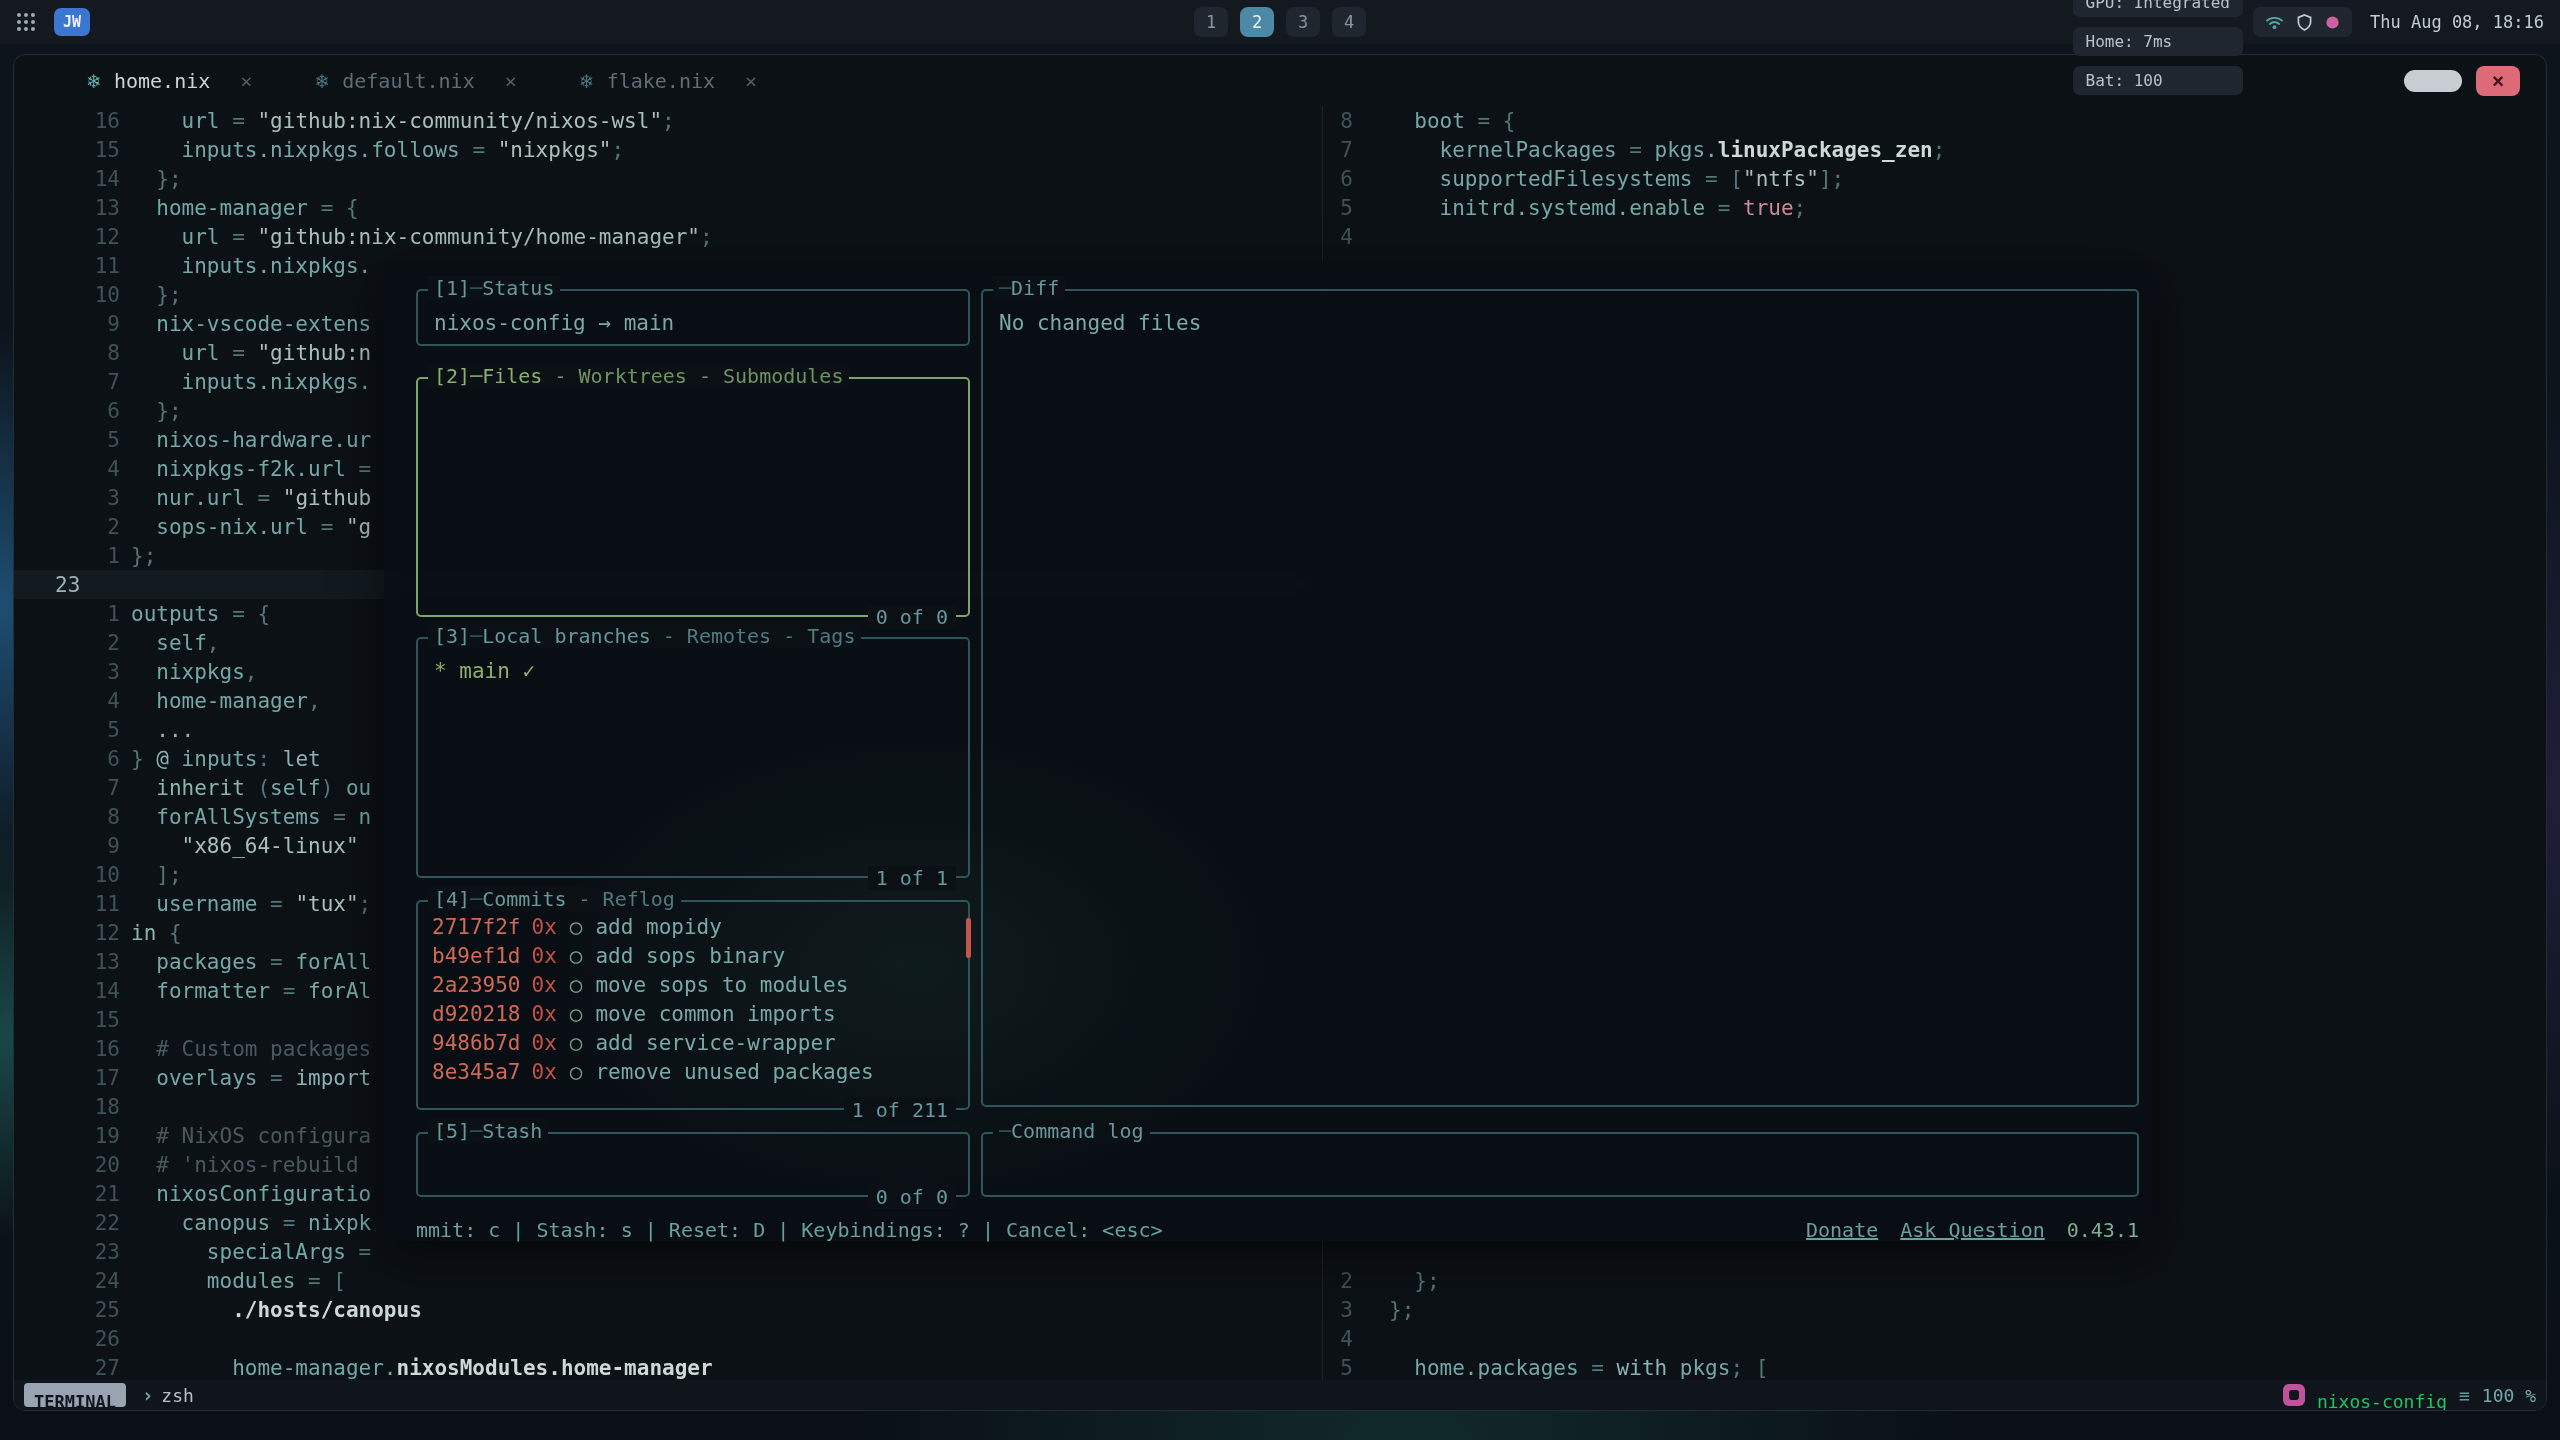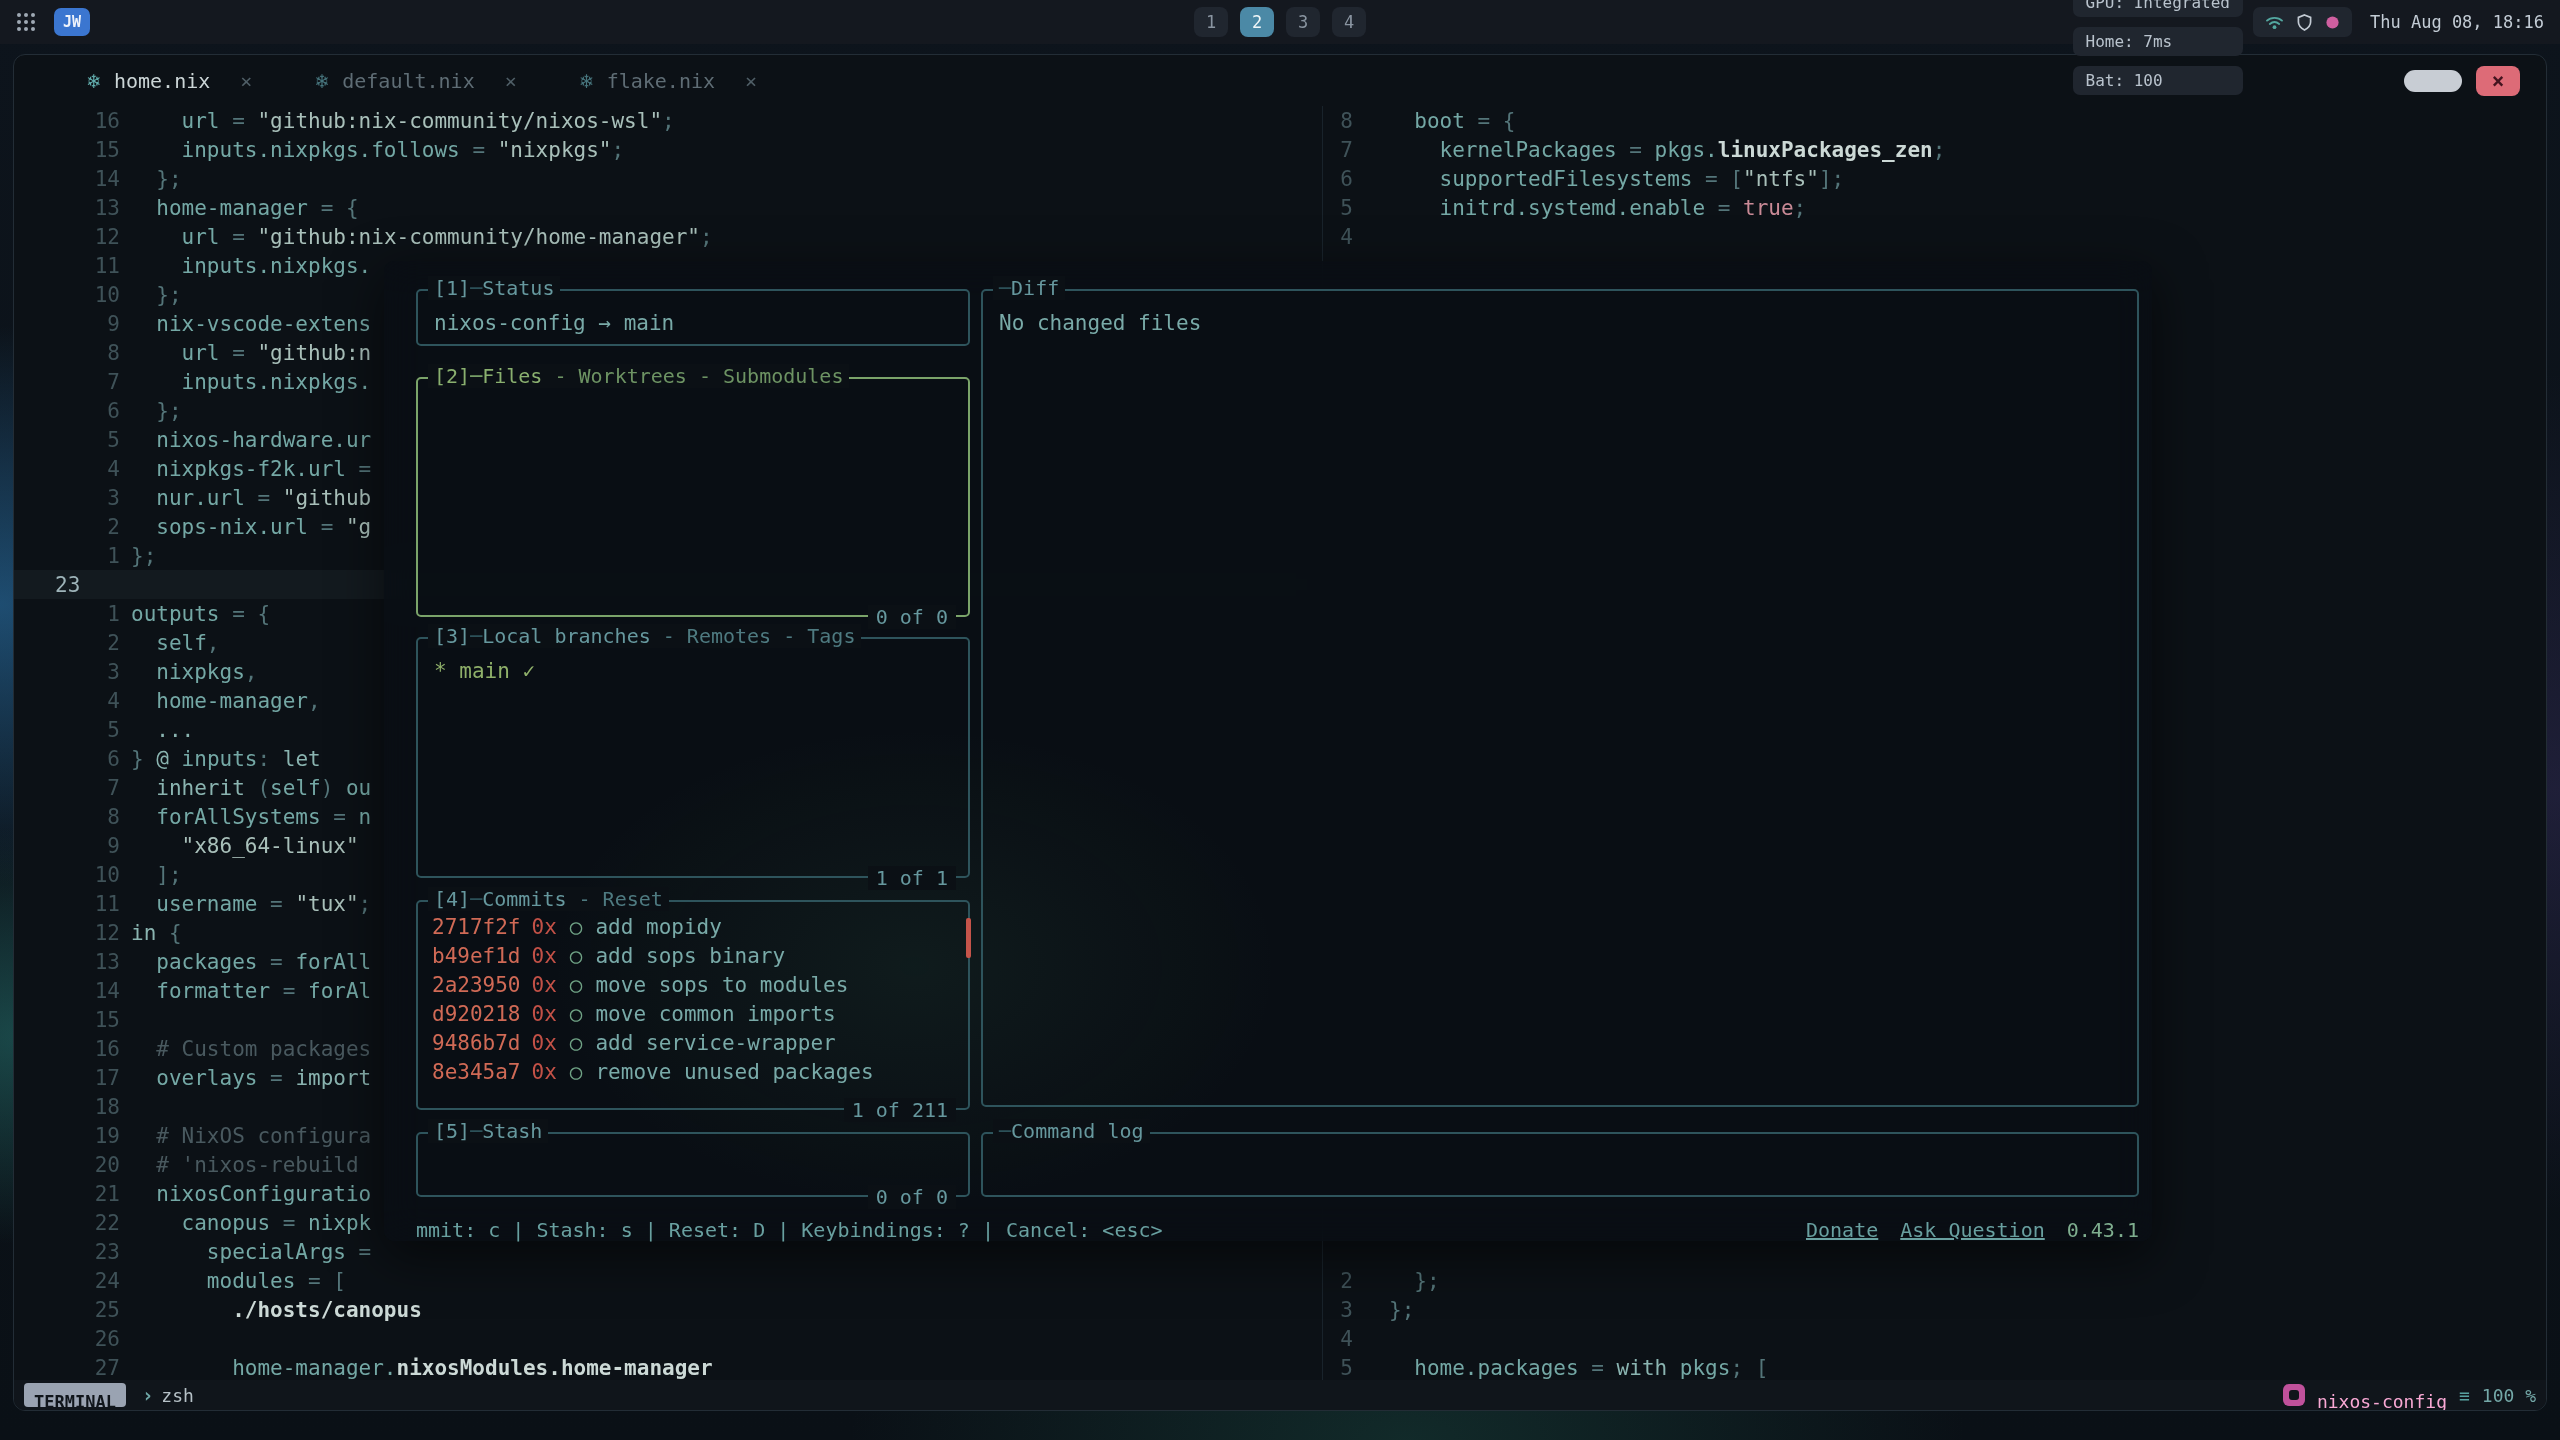--- a/index.html
+++ b/index.html
@@ -58,21 +58,21 @@
 
   
   .statusbar{height:30px;flex:0 0 auto;background:#10151b;display:flex;align-items:center;padding:0 10px;gap:16px;font-size:18px;}
   .modebadge{display:flex;align-items:center;gap:8px;background:#9aa3b2;color:#10151b;font-weight:bold;
     border-radius:4px;padding:1px 10px;font-size:17px;height:24px;flex-direction:column;}
   .shellchip{display:flex;align-items:center;gap:8px;color:#b6c1c7;}
   .shellicon{color:#6fa7a7;font-weight:bold;font-size:19px;}
   .sb-right{margin-left:auto;display:flex;align-items:center;gap:12px;}
   .sessionicon{width:22px;height:22px;border-radius:6px;background:#c0519b;position:relative;}
   .sessionicon::after{content:"";position:absolute;inset:6px;background:#10151b;border-radius:3px;}
-  .sessionname{color:#f9a8d4;white-space:pre;margin-top:12px;}
+  .sessionname{color:#22c55e;white-space:pre;margin-top:12px;}
   .scrollicon{color:#58a0a0;font-size:18px;}
   .scrollpct{color:#74a8a8;white-space:pre;}
 
   
   #lazygit{position:absolute;left:384px;top:261px;width:1768px;height:980px;border-radius:10px;
     background:
       radial-gradient(520px 340px at 30% 72%, rgba(70,150,110,0.10), rgba(0,0,0,0) 70%),
       rgba(9,14,19,0.82);
     backdrop-filter:blur(18px);box-shadow:0 16px 52px rgba(0,0,0,0.55);z-index:10;
     font-size:21px;color:#79aaa8;}
@@ -580,21 +580,21 @@
       <div class="lg-count">0 of 0</div>
     </div>
 
     <div class="lg-panel" id="lg-branches">
       <div class="lg-title"><span>[3]</span><span class="lg-dash">─</span><span>Local branches</span><span class="lg-sub"> - Remotes - Tags</span></div>
       <div class="lg-content branch">* main ✓</div>
       <div class="lg-count">1 of 1</div>
     </div>
 
     <div class="lg-panel" id="lg-commits">
-      <div class="lg-title"><span>[4]</span><span class="lg-dash">─</span><span>Commits</span><span class="lg-sub"> - Reset</span></div>
+      <div class="lg-title"><span>[4]</span><span class="lg-dash">─</span><span>Commits</span><span class="lg-sub"> - Reflog</span></div>
       <div class="commitlist">
           <div class="commit"><span class="c-hash">2717f2f</span><span class="c-flag">0x</span><span class="c-bullet">○</span><span class="c-msg">add mopidy</span></div>
           <div class="commit"><span class="c-hash">b49ef1d</span><span class="c-flag">0x</span><span class="c-bullet">○</span><span class="c-msg">add sops binary</span></div>
           <div class="commit"><span class="c-hash">2a23950</span><span class="c-flag">0x</span><span class="c-bullet">○</span><span class="c-msg">move sops to modules</span></div>
           <div class="commit"><span class="c-hash">d920218</span><span class="c-flag">0x</span><span class="c-bullet">○</span><span class="c-msg">move common imports</span></div>
           <div class="commit"><span class="c-hash">9486b7d</span><span class="c-flag">0x</span><span class="c-bullet">○</span><span class="c-msg">add service-wrapper</span></div>
           <div class="commit"><span class="c-hash">8e345a7</span><span class="c-flag">0x</span><span class="c-bullet">○</span><span class="c-msg">remove unused packages</span></div>
         </div>
       <div class="lg-scroll"></div>
       <div class="lg-count">1 of 211</div>

